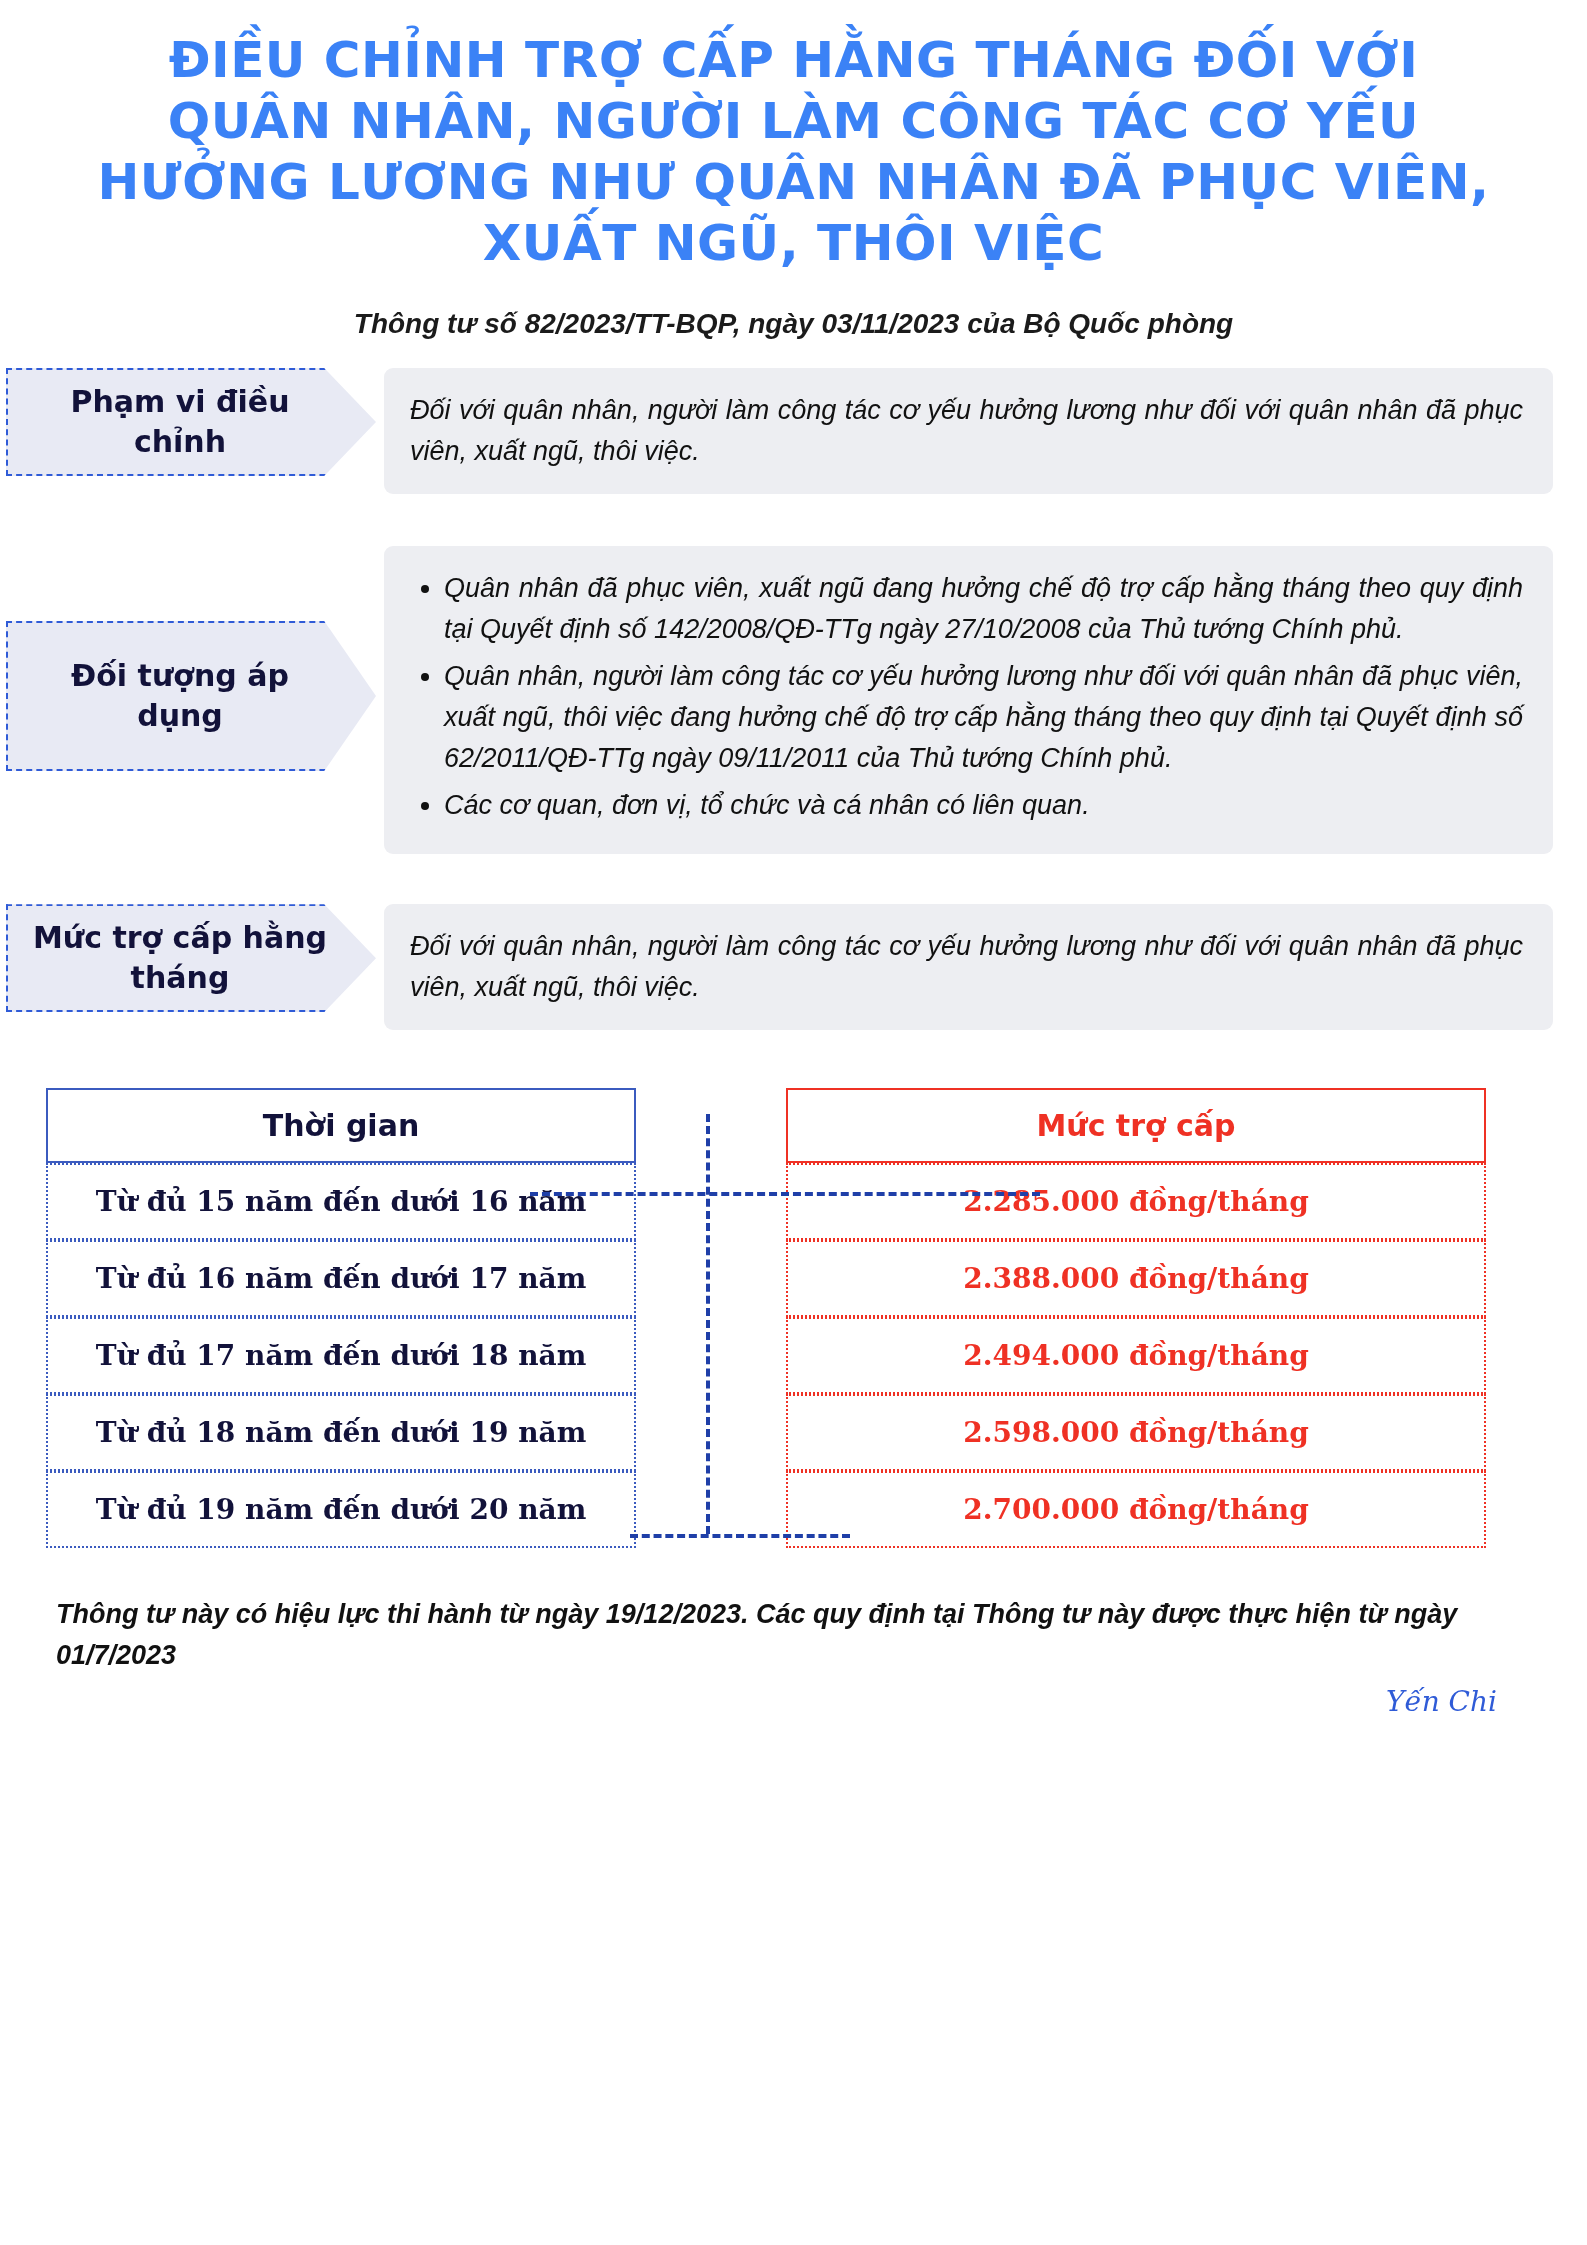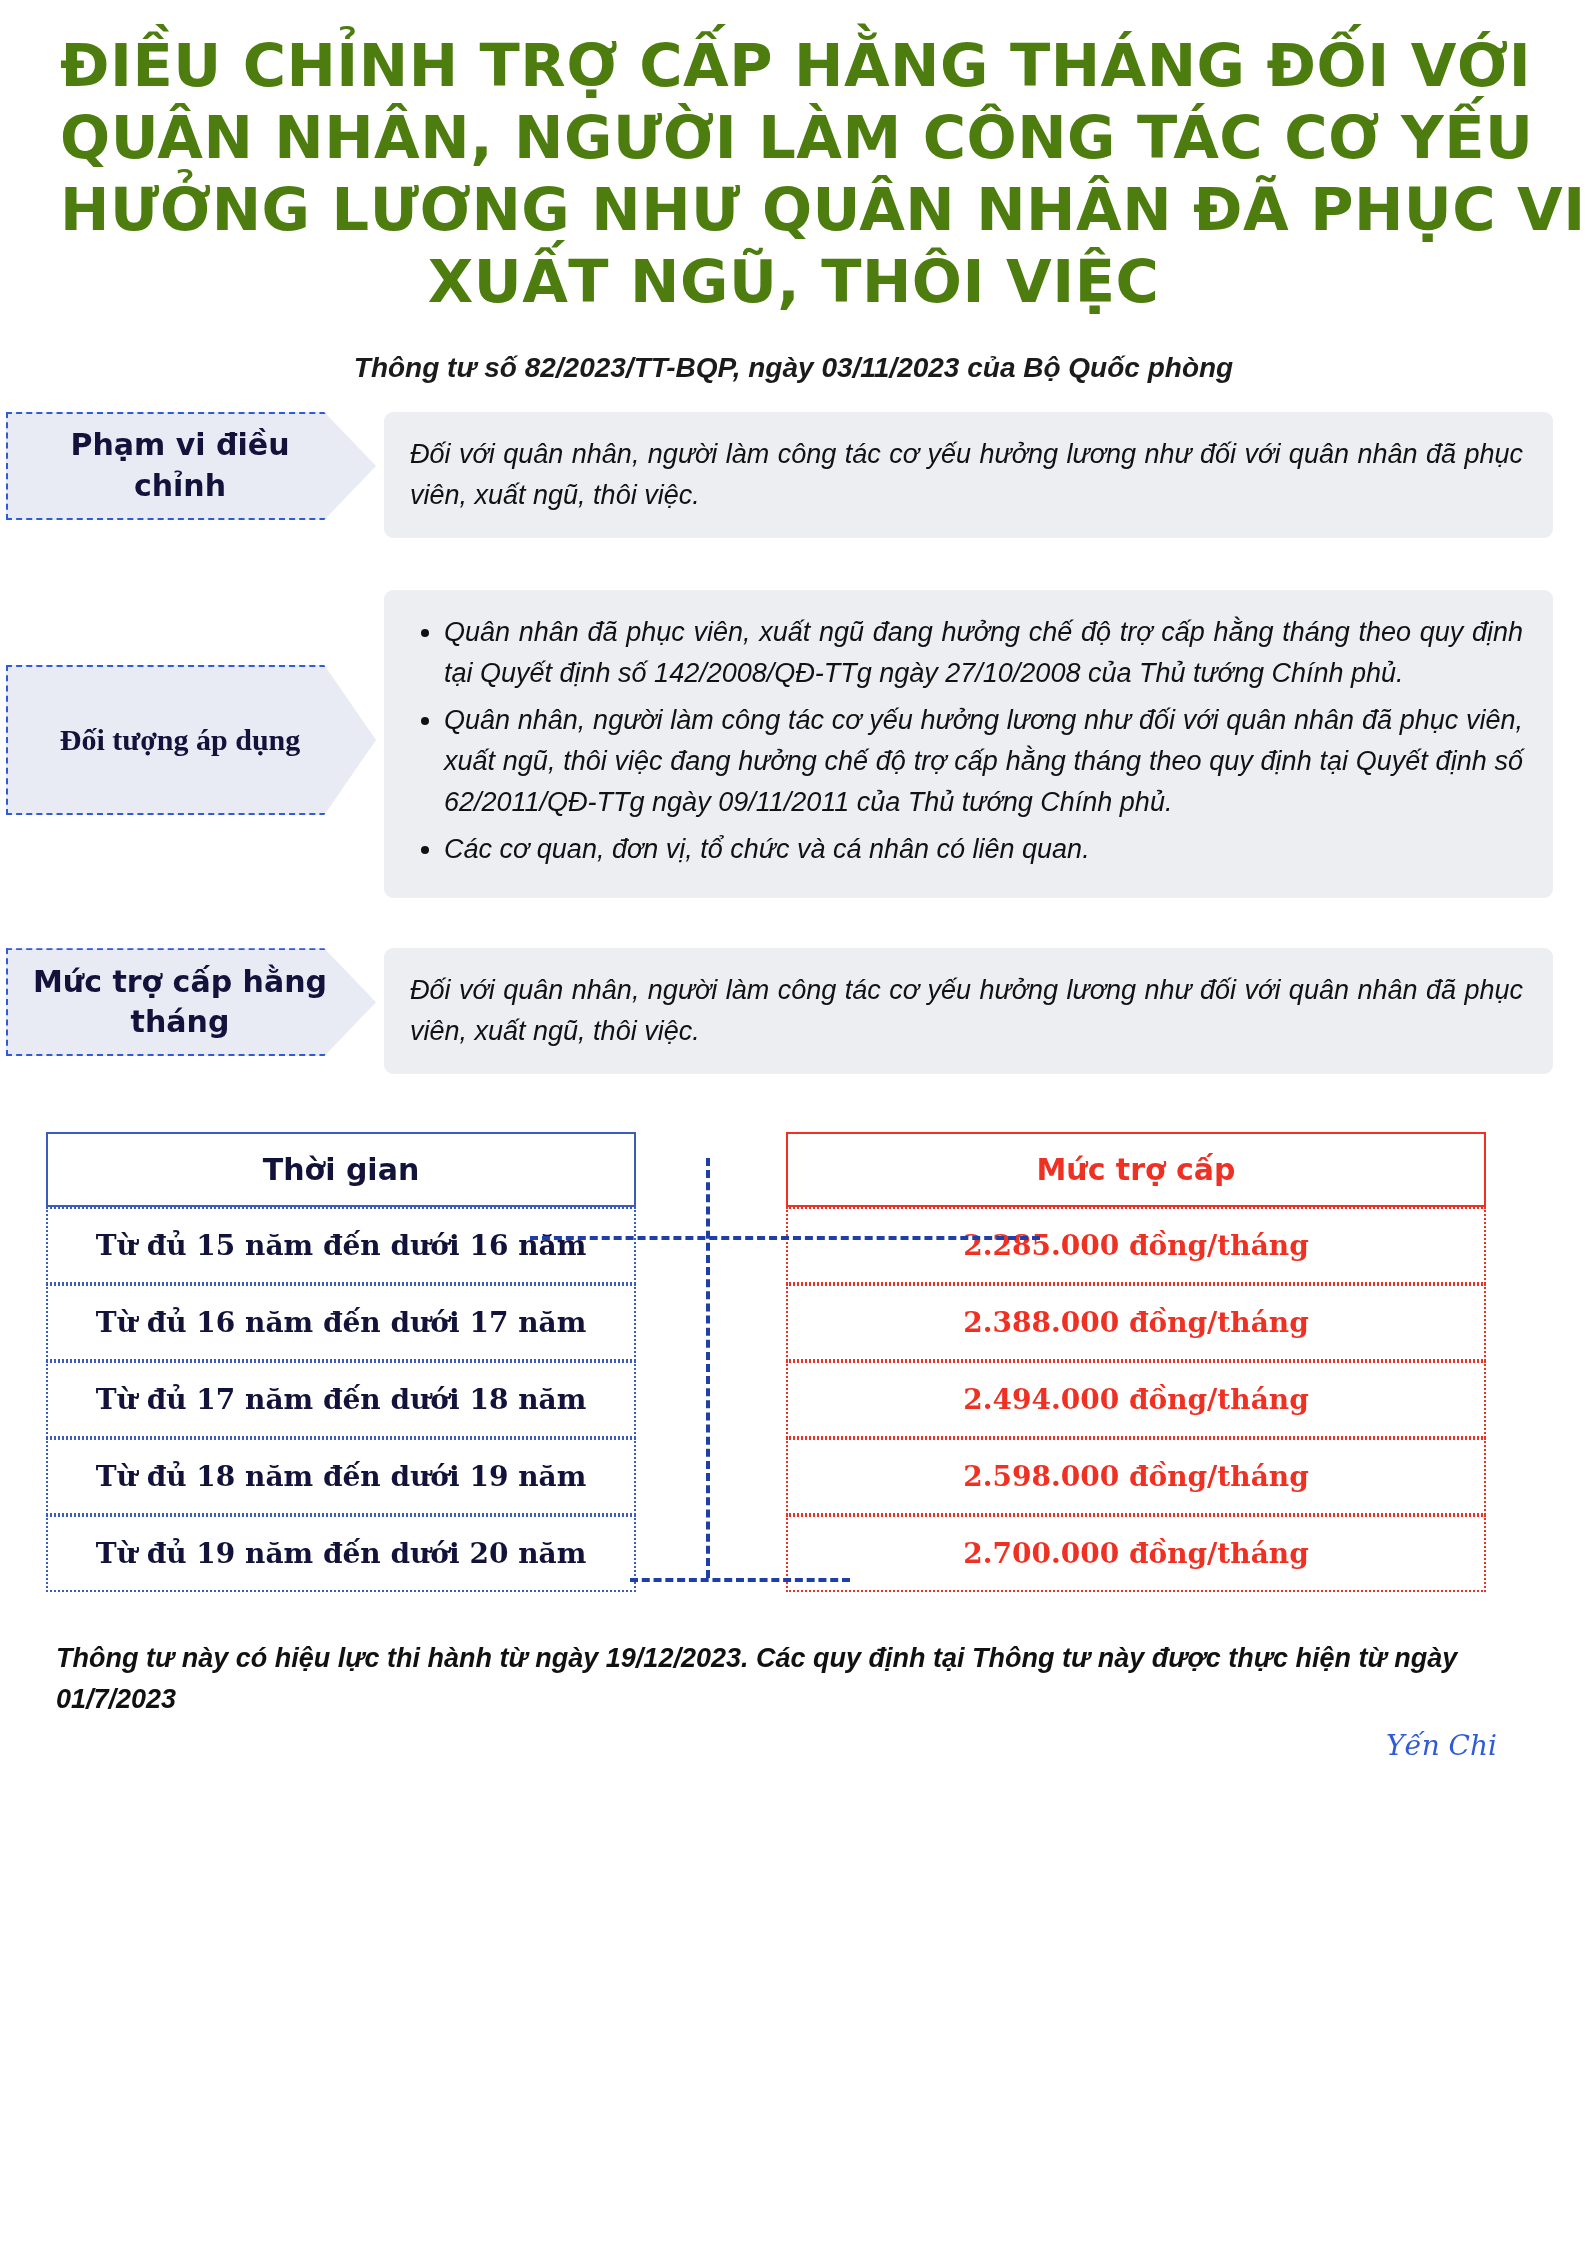--- a/index.html
+++ b/index.html
@@ -15,24 +15,24 @@
     position: relative;
     overflow: hidden;
   }
 
   
   .title-block {
     padding: 30px 60px 0 60px;
     text-align: center;
   }
   .title-line {
-    color: #4d7c0f;
+    color: #3b82f6;
     font-family: "DejaVu Sans", sans-serif;
     font-weight: 800;
-    font-size: 59px;
+    font-size: 50px;
     letter-spacing: 0.5px;
     line-height: 1.22;
     text-transform: uppercase;
     white-space: nowrap;
   }
 
   .subtitle {
     text-align: center;
     font-family: "Liberation Sans", sans-serif;
     font-weight: bold;
@@ -66,21 +66,21 @@
     border: 2px dashed #2f5bd7;
     border-right: none;
     font-family: "DejaVu Sans", sans-serif;
     font-weight: bold;
     font-size: 30px;
     color: #12123a;
     padding: 10px 40px 10px 16px;
     line-height: 1.35;
     clip-path: polygon(0 0, 86% 0, 100% 50%, 86% 100%, 0 100%);
   }
-  .label-arrow.tall { min-height: 150px; font-family: Liberation Serif, serif; }
+  .label-arrow.tall { min-height: 150px; }
   .label-arrow .lbl-text { display: block; }
 
   .section-body {
     flex: 1 1 auto;
     background: #edeef2;
     margin-left: 8px;
     padding: 22px 30px 22px 26px;
     margin-right: 34px;
     font-family: "Liberation Sans", sans-serif;
     font-style: italic;

